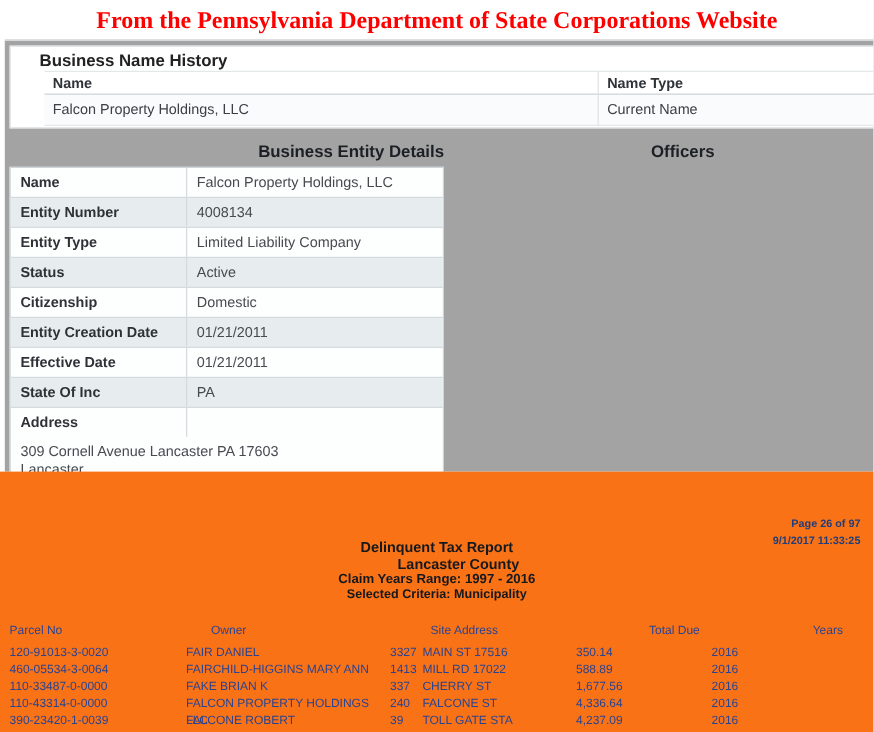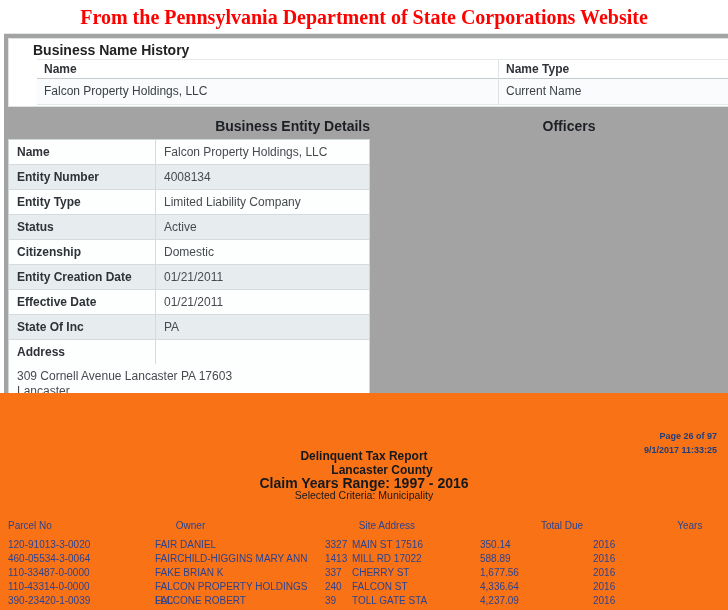--- a/index.html
+++ b/index.html
@@ -46,22 +46,22 @@
   .bed-value { flex:1; padding:5px 8px 4px 8px; font-size:12px; color:#474b50;
                line-height:15px; }
 
   
   .tax-section { position:absolute; top:393px; left:0; width:728px; height:217px;
                  background:#f97316; }
   .report-header { position:absolute; top:56px; left:0; width:728px; text-align:center;
                    color:#15181d; }
   .rh-line1 { font-size:12px; font-weight:bold; line-height:14px; }
   .rh-line2 { font-size:12px; font-weight:bold; line-height:14px;padding-left:36px; }
-  .rh-line3 { font-size:14px; font-weight:bold; line-height:12px; }
-  .rh-line4 { font-size:10.5px; font-weight:normal; line-height:12px; }
+  .rh-line3 { font-size:11px; font-weight:bold; line-height:12px; }
+  .rh-line4 { font-size:10.5px; font-weight:bold; line-height:12px; }
   .page-info { position:absolute; top:36px; right:11px; text-align:right;
                font-size:9px; font-weight:bold; color:#1f3d7a; line-height:14px; }
 
   .tax-table { position:absolute; top:126px; left:8px; right:8px; color:#2a4391;
                font-size:10px; }
   .tax-row { display:flex; height:14px; line-height:14px; align-items:baseline; }
   .tax-headrow { font-weight:normal; margin-bottom:5px;gap:28px; }
   .tt-parcel { width:147px; }
   .tt-owner  { width:163px; }
   .tt-site   { width:162px; display:flex; }
@@ -198,21 +198,21 @@
         </div>
         <div class="tt-total val">1,677.56</div>
         <div class="tt-years">2016</div>
       </div>
 
       <div class="tax-row">
         <div class="tt-parcel">110-43314-0-0000</div>
         <div class="tt-owner">FALCON PROPERTY HOLDINGS LLC</div>
         <div class="tt-site">
           <span class="tt-siteno">240</span>
-          <span class="tt-street">FALCON ST</span>
+          <span class="tt-street">FALCONE ST</span>
         </div>
         <div class="tt-total val">4,336.64</div>
         <div class="tt-years">2016</div>
       </div>
 
       <div class="tax-row">
         <div class="tt-parcel">390-23420-1-0039</div>
         <div class="tt-owner">FALCONE ROBERT</div>
         <div class="tt-site">
           <span class="tt-siteno">39</span>

